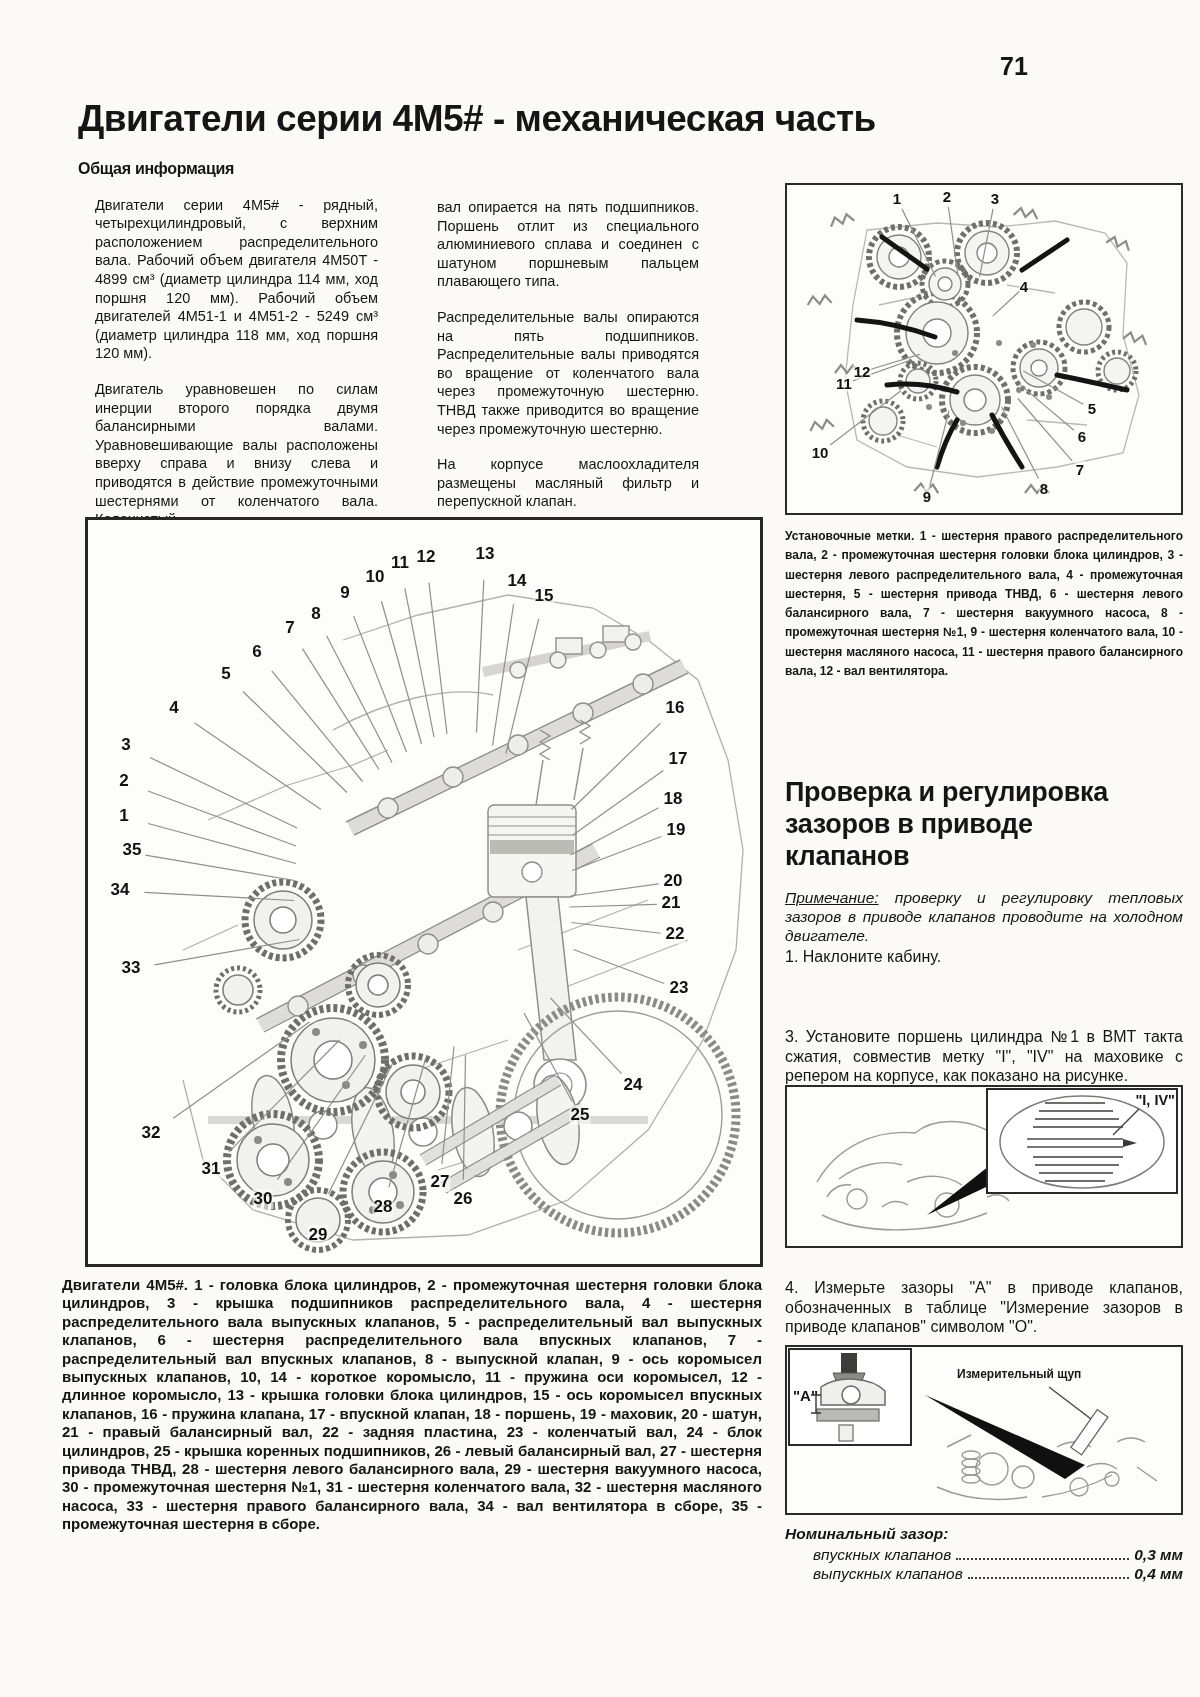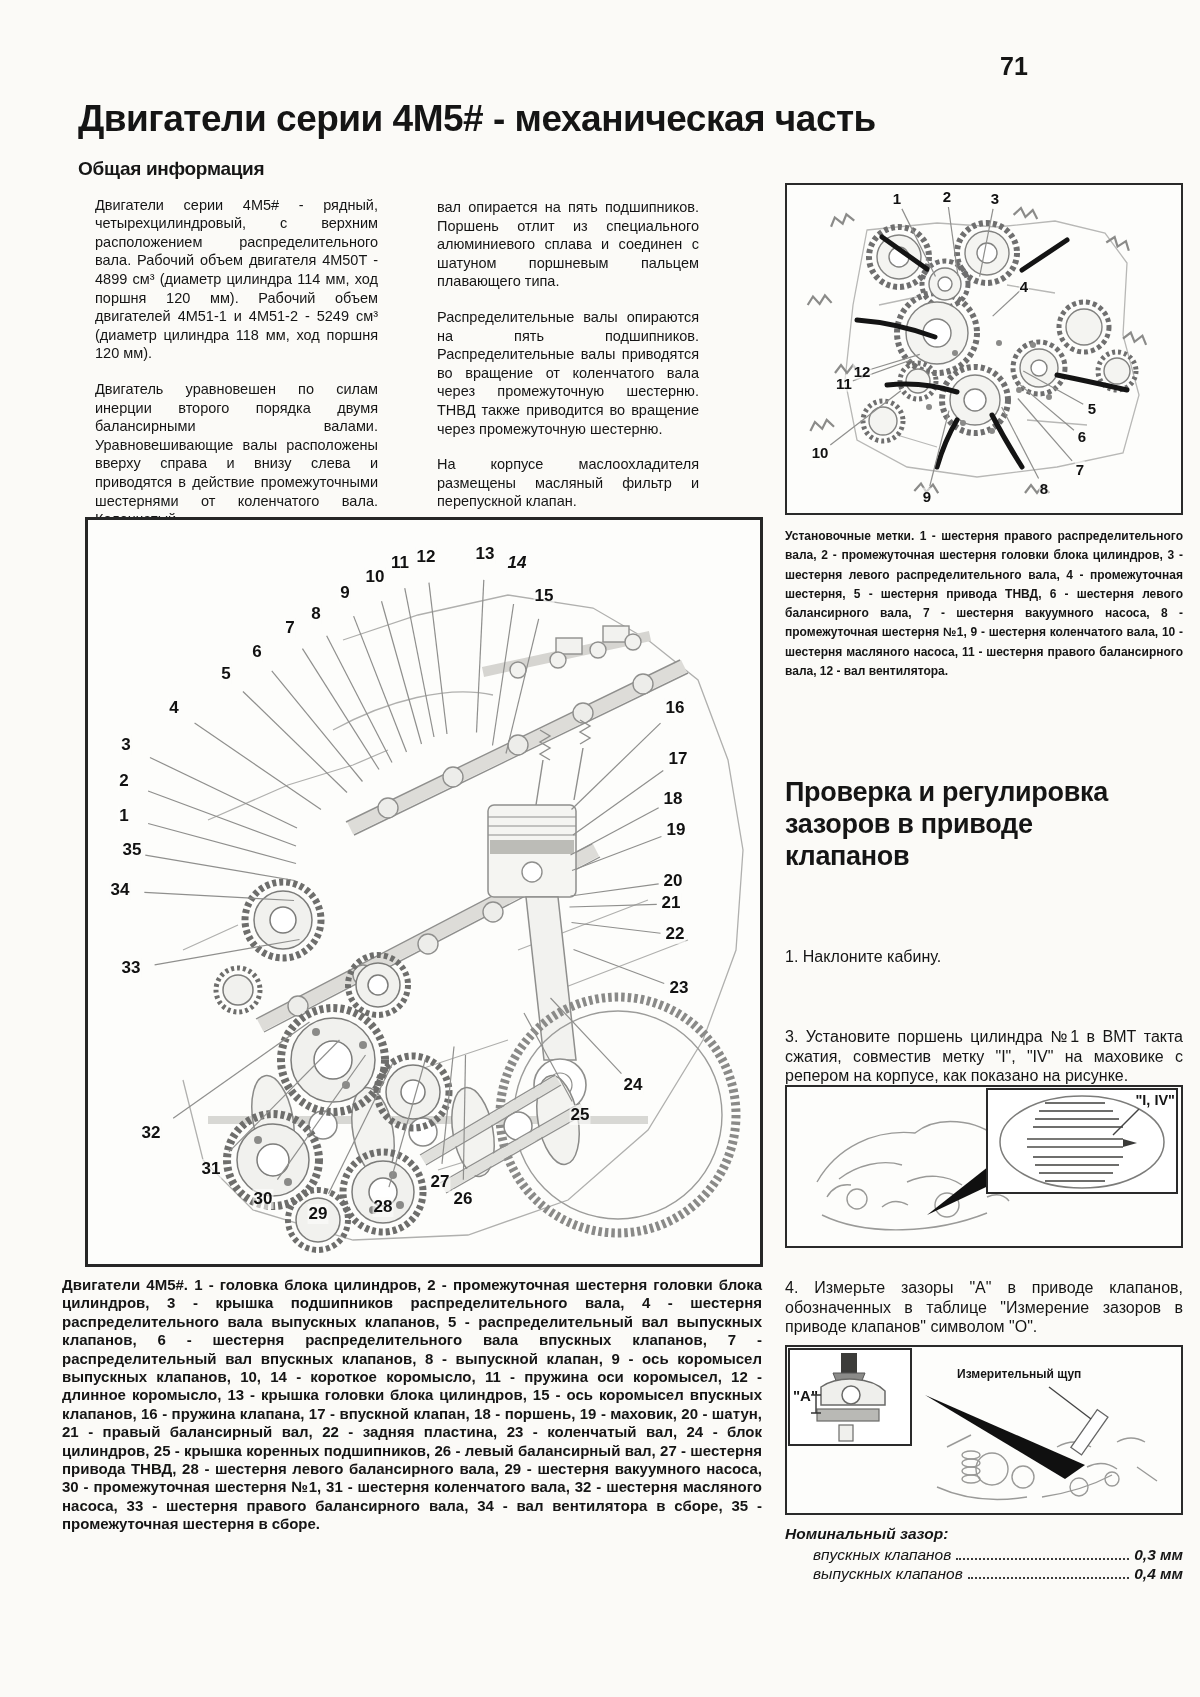--- a/index.html
+++ b/index.html
@@ -4,21 +4,21 @@
 <style>
   html,body{margin:0;padding:0;background:#e8e6e1;}
   .page{position:relative;width:1200px;height:1697px;margin:0 auto;background:#fbfaf7;
         font-family:"Liberation Sans",sans-serif;color:#151515;overflow:hidden;}
   .abs{position:absolute;}
   .pageno{left:1000px;top:52px;font-size:25px;font-weight:bold;}
   .title{left:78px;top:98px;width:1060px;font-size:37px;font-weight:bold;letter-spacing:-0.5px;margin:0;}
   .col{font-size:14.5px;line-height:18.6px;text-align:justify;}
   .col p{margin:17px;}
   .col1{left:78px;top:160px;width:317px;}
-  .col1 h2{font-size:19px;margin:0 0 9px 0;letter-spacing:-0.3px;}
+  .col1 h2{font-size:16px;margin:0 0 9px 0;letter-spacing:-0.3px;}
   .col2{left:420px;top:181px;width:296px;}
   .fig{position:absolute;background:#fdfdfb;}
   .fig svg{position:absolute;left:0;top:0;}
   svg.leaders{pointer-events:none;}
   #timing-fig{left:785px;top:183px;width:394px;height:328px;border:2px solid #2a2a2a;}
   .timing-caption{left:785px;top:527px;width:398px;font-size:12px;line-height:19.3px;
         font-weight:bold;text-align:justify;}
   .sec2{left:785px;top:776px;width:330px;font-size:27px;line-height:32px;font-weight:bold;margin:0;letter-spacing:-0.3px;}
   .note{left:785px;top:872px;width:398px;font-size:15.5px;line-height:19px;font-style:italic;text-align:justify;}
   .note-label{text-decoration:underline;}
@@ -157,20 +157,24 @@
       <div class="co co-timing" style="left: 140px; top: 312px;">9</div>
       <div class="co co-timing" style="left: 33px; top: 268px;">10</div>
       <div class="co co-timing" style="left: 57px; top: 199px;">11</div>
       <div class="co co-timing" style="left: 75px; top: 187px;">12</div>
     </div>
 
   <div class="abs timing-caption">Установочные метки. 1 - шестерня правого распределительного вала, 2 - промежуточная шестерня головки блока цилиндров, 3 - шестерня левого распределительного вала, 4 - промежуточная шестерня, 5 - шестерня привода ТНВД, 6 - шестерня левого балансирного вала, 7 - шестерня вакуумного насоса, 8 - промежуточная шестерня №1, 9 - шестерня коленчатого вала, 10 - шестерня масляного насоса, 11 - шестерня правого балансирного вала, 12 - вал вентилятора.</div>
 
   <h2 class="abs sec2">Проверка и регулировка зазоров в приводе клапанов</h2>
 
+  <p class="abs note">
+    <span class="note-label">Примечание:</span>
+    <span>проверку и регулировку тепловых зазоров в приводе клапанов проводите на холодном двигателе.</span>
+  </p>
 
   <p class="abs step step1">1. Наклоните кабину.</p>
   <p class="abs step step3">3. Установите поршень цилиндра №1 в ВМТ такта сжатия, совместив метку "I", "IV" на маховике с репером на корпусе, как показано на рисунке.</p>
 
   <div class="fig" id="flywheel-fig">
     <svg viewBox="0 0 394 159" width="394" height="159">
       <g stroke="#9a9a98" fill="none" stroke-width="1.4">
         <path d="M30,95 C50,60 88,42 128,46 C150,28 190,32 212,52"></path>
         <path d="M35,128 C80,150 150,146 200,126"></path>
         <path d="M52,92 C70,78 95,72 115,78 M120,95 C140,86 160,88 175,98"></path>
@@ -399,36 +403,36 @@
       <div class="co co-main" style="left: 86px; top: 189px;">4</div>
       <div class="co co-main" style="left: 138px; top: 155px;">5</div>
       <div class="co co-main" style="left: 169px; top: 133px;">6</div>
       <div class="co co-main" style="left: 202px; top: 109px;">7</div>
       <div class="co co-main" style="left: 228px; top: 95px;">8</div>
       <div class="co co-main" style="left: 257px; top: 74px;">9</div>
       <div class="co co-main" style="left: 287px; top: 58px;">10</div>
       <div class="co co-main" style="left: 312px; top: 44px;">11</div>
       <div class="co co-main" style="left: 338px; top: 38px;">12</div>
       <div class="co co-main" style="left: 397px; top: 35px;">13</div>
-      <div class="co co-main" style="left: 429px; top: 44px; font-style: italic;">14</div>
+      <div class="co co-main" style="left: 429px; top: 62px;">14</div>
       <div class="co co-main" style="left: 456px; top: 77px;">15</div>
       <div class="co co-main" style="left: 587px; top: 189px;">16</div>
       <div class="co co-main" style="left: 590px; top: 240px;">17</div>
       <div class="co co-main" style="left: 585px; top: 280px;">18</div>
       <div class="co co-main" style="left: 588px; top: 311px;">19</div>
       <div class="co co-main" style="left: 585px; top: 362px;">20</div>
       <div class="co co-main" style="left: 583px; top: 384px;">21</div>
       <div class="co co-main" style="left: 587px; top: 415px;">22</div>
       <div class="co co-main" style="left: 591px; top: 469px;">23</div>
       <div class="co co-main" style="left: 545px; top: 566px;">24</div>
       <div class="co co-main" style="left: 492px; top: 596px;">25</div>
       <div class="co co-main" style="left: 375px; top: 680px;">26</div>
       <div class="co co-main" style="left: 352px; top: 663px;">27</div>
       <div class="co co-main" style="left: 295px; top: 688px;">28</div>
-      <div class="co co-main" style="left: 230px; top: 695px;">29</div>
+      <div class="co co-main" style="left: 230px; top: 716px;">29</div>
       <div class="co co-main" style="left: 175px; top: 680px;">30</div>
       <div class="co co-main" style="left: 123px; top: 650px;">31</div>
       <div class="co co-main" style="left: 63px; top: 614px;">32</div>
       <div class="co co-main" style="left: 43px; top: 449px;">33</div>
       <div class="co co-main" style="left: 32px; top: 371px;">34</div>
       <div class="co co-main" style="left: 33px; top: 331px; margin-left: 11px;">35</div>
     </div>
 
   <div class="abs main-caption">Двигатели 4М5#. 1 - головка блока цилиндров, 2 - промежуточная шестерня головки блока цилиндров, 3 - крышка подшипников распределительного вала, 4 - шестерня распределительного вала выпускных клапанов, 5 - распределительный вал выпускных клапанов, 6 - шестерня распределительного вала впускных клапанов, 7 - распределительный вал впускных клапанов, 8 - выпускной клапан, 9 - ось коромысел выпускных клапанов, 10, 14 - короткое коромысло, 11 - пружина оси коромысел, 12 - длинное коромысло, 13 - крышка головки блока цилиндров, 15 - ось коромысел впускных клапанов, 16 - пружина клапана, 17 - впускной клапан, 18 - поршень, 19 - маховик, 20 - шатун, 21 - правый балансирный вал, 22 - задняя пластина, 23 - коленчатый вал, 24 - блок цилиндров, 25 - крышка коренных подшипников, 26 - левый балансирный вал, 27 - шестерня привода ТНВД, 28 - шестерня левого балансирного вала, 29 - шестерня вакуумного насоса, 30 - промежуточная шестерня №1, 31 - шестерня коленчатого вала, 32 - шестерня масляного насоса, 33 - шестерня правого балансирного вала, 34 - вал вентилятора в сборе, 35 - промежуточная шестерня в сборе.</div>
 

